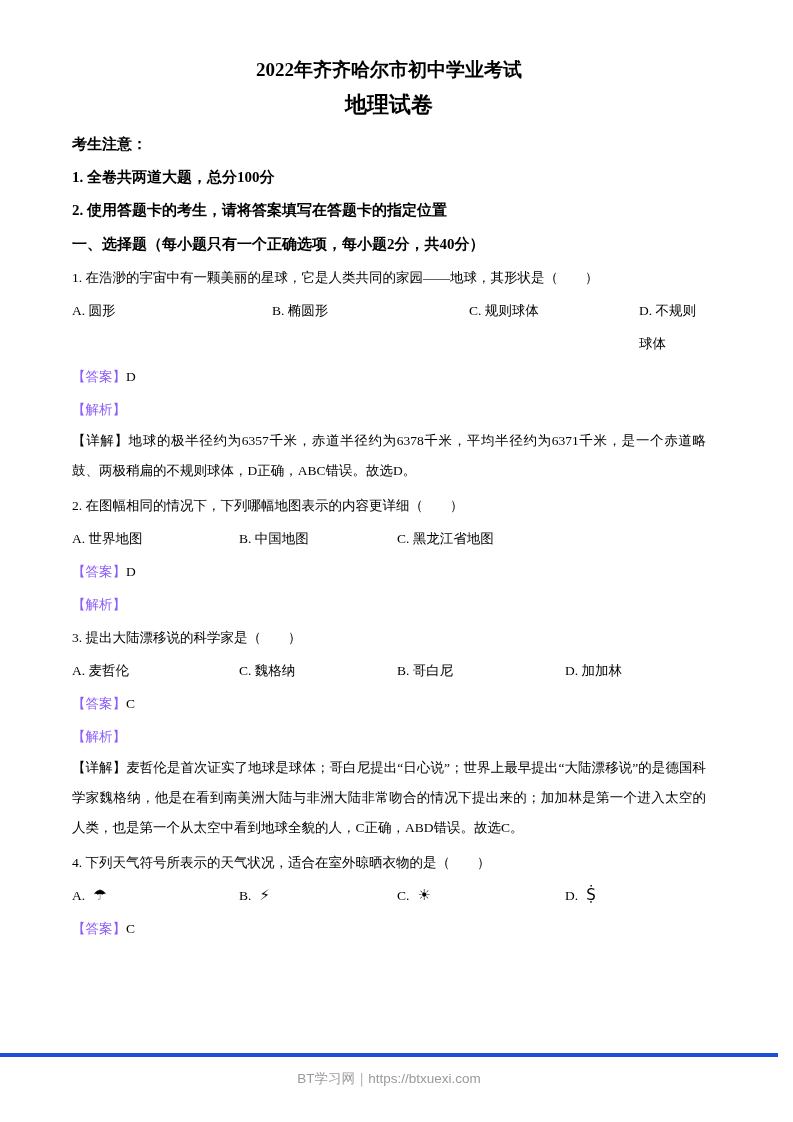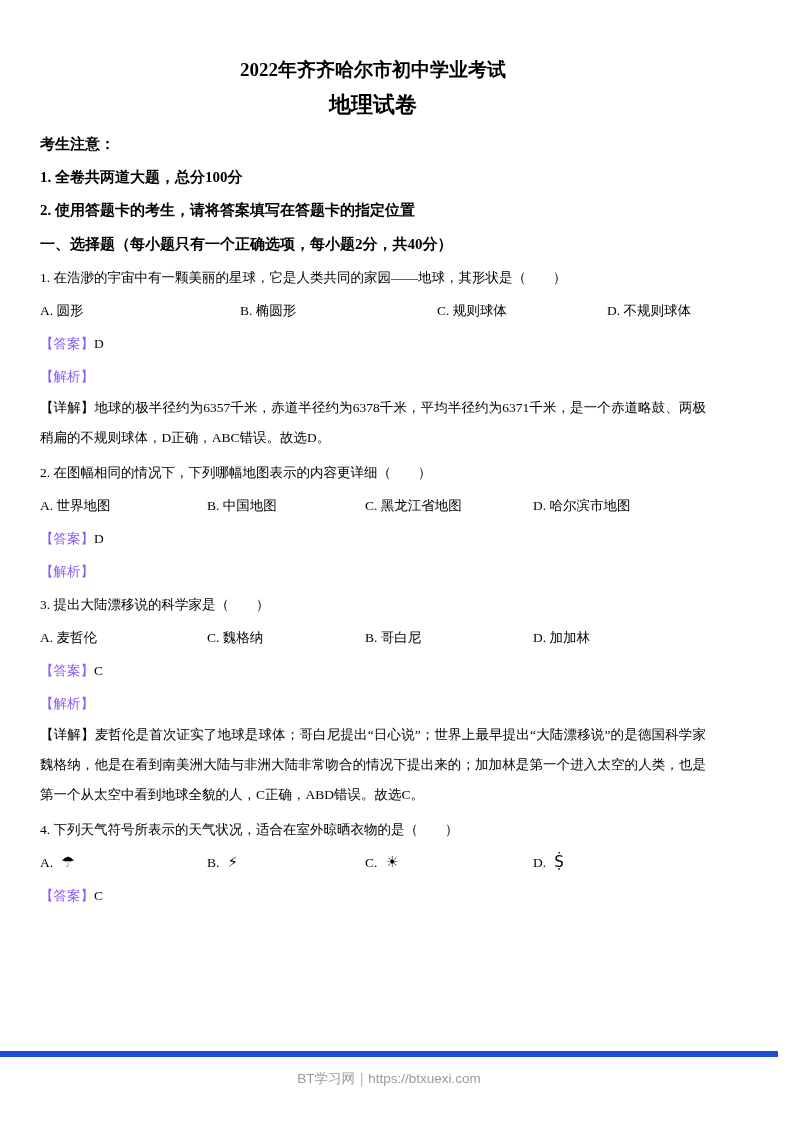--- a/index.html
+++ b/index.html
@@ -1,20 +1,20 @@
 <!DOCTYPE html>
 <html><head>
 <meta charset="utf-8">
 <style>
   html,body { margin:0; padding:0; background:#ffffff; }
   .page {
     position:relative;
     width:778px; height:1122px;
     box-sizing:border-box;
-    padding:52px 72px 110px 40px;
+    padding:52px 72px 110px 72px;
     background:#ffffff;
     color:#000000;
     font-family:"Liberation Serif","DejaVu Serif",serif;
     font-size:13.5px;
     overflow:hidden;
   }
   .title {
     text-align:center; font-size:19px; font-weight:bold;
     line-height:36px; margin:0;
   }
@@ -34,21 +34,21 @@
   .opts-2 { grid-template-columns:167px 158px 168px 1fr; }
   .ans-row, .ana-row { line-height:33px; }
   .blue { color:#8b5cf6; }
   .detail { line-height:30px; text-align:justify; margin:0 0 3px 0; }
   .wicon {
     font-family:"DejaVu Sans",sans-serif;
     font-size:15px; margin-left:8px;
   }
   .footer {
     position:absolute; left:0; right:0; bottom:34px;
-    border-top:6px solid #1d4ed8;
+    border-top:4px solid #1d4ed8;
     padding-top:13px;
     text-align:center;
     color:#9a9a9a;
     font-size:13.5px;
     font-family:"Liberation Sans","DejaVu Sans",sans-serif;
   }
   .footer a { color:#9a9a9a; text-decoration:none; }
 </style>
 </head>
 <body>
@@ -82,21 +82,20 @@
       <span>【详解】</span><span>地球的极半径约为6357千米，赤道半径约为6378千米，平均半径约为6371千米，是一个赤道略鼓、两极稍扁的不规则球体，D正确，ABC错误。故选D。</span>
     </p>
   </div>
 
   <div>
     <div class="stem">2. 在图幅相同的情况下，下列哪幅地图表示的内容更详细（　　）</div>
     <div class="options opts-2">
       <span>A. 世界地图</span>
       <span>B. 中国地图</span>
       <span>C. 黑龙江省地图</span>
-      <span>D. 哈尔滨市地图</span>
     </div>
     <div class="ans-row">
       <span class="blue">【答案】</span><span>D</span>
     </div>
     <div class="ana-row">
       <span class="blue">【解析】</span>
     </div>
   </div>
 
   <div>

